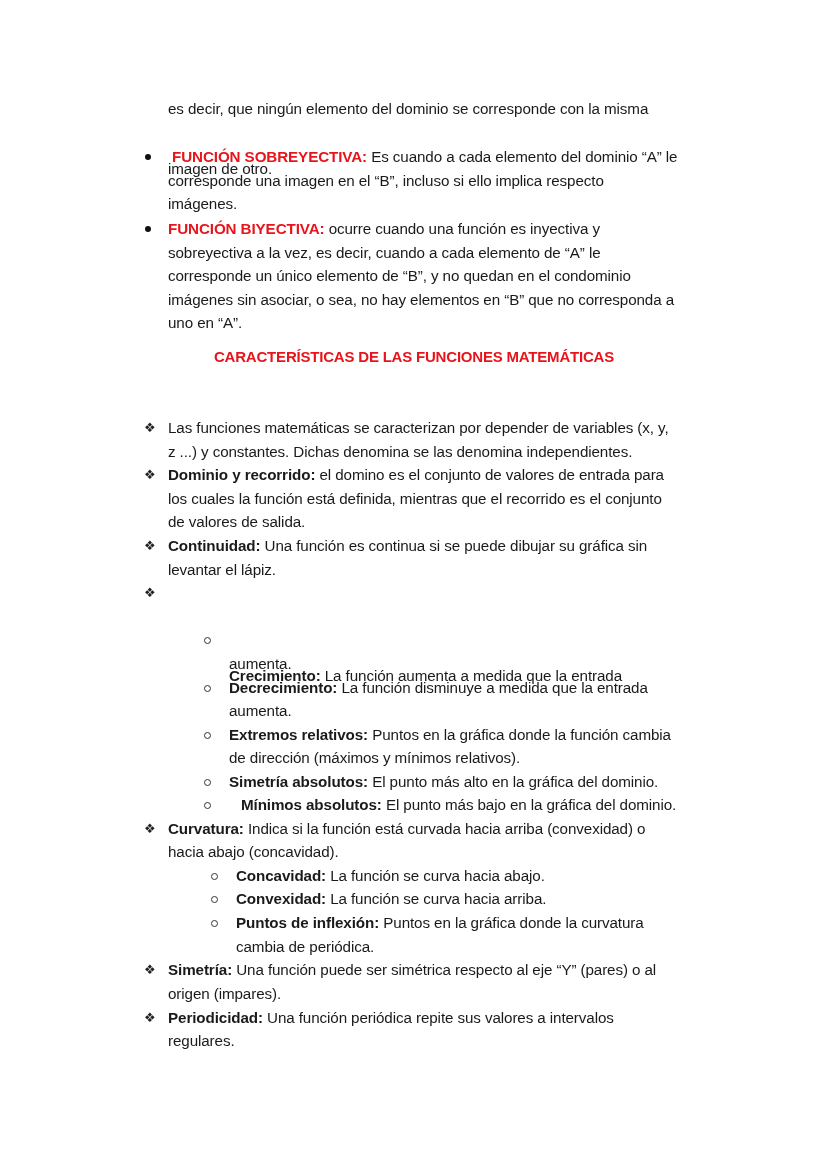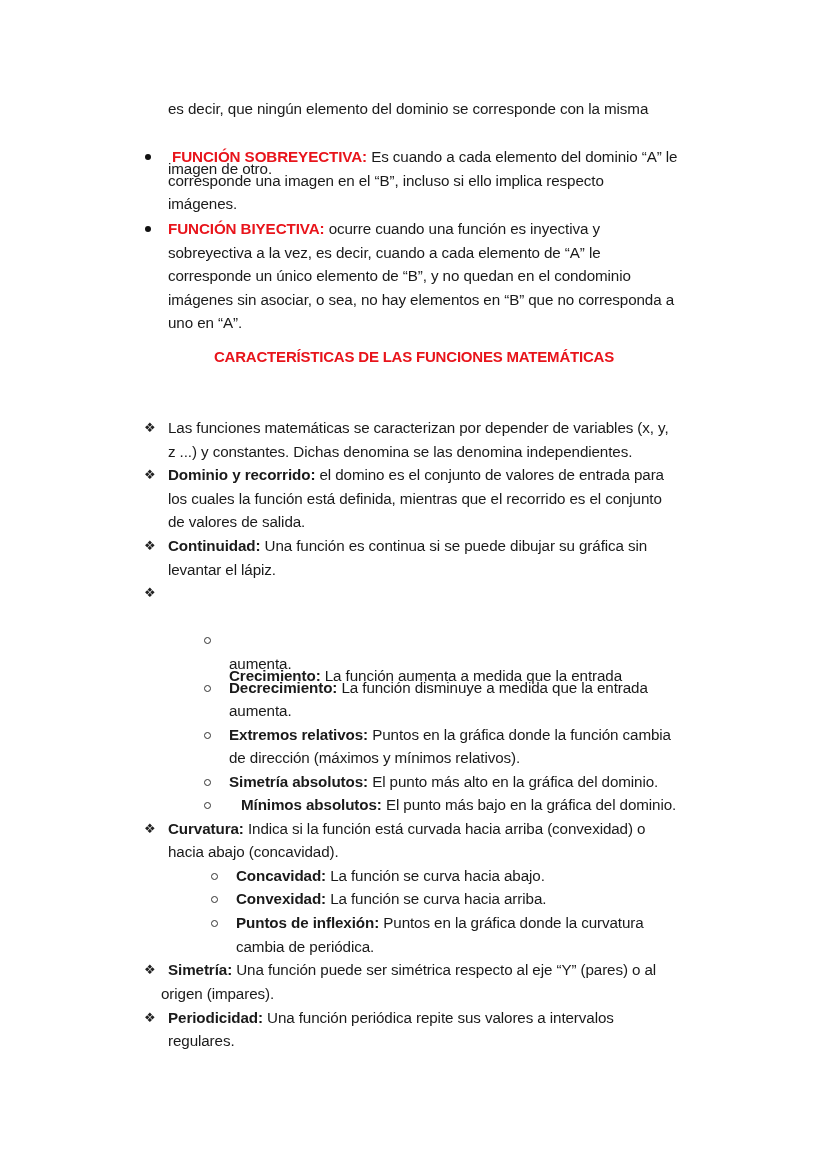--- a/index.html
+++ b/index.html
@@ -107,21 +107,21 @@
   <span class="circle" style="left:211px; top:920px;"></span>
   <div class="line" style="left:236px; top:911px;">
     <span class="b">Puntos de inflexión:</span><span> Puntos en la gráfica donde la curvatura</span>
   </div>
   <div class="line" style="left:236px; top:935px;">cambia de periódica.</div>
 
   <span class="diamond" style="left:144px; top:963px;">❖</span>
   <div class="line" style="left:168px; top:958px;">
     <span class="b">Simetría:</span><span> Una función puede ser simétrica respecto al eje “Y” (pares) o al</span>
   </div>
-  <div class="line" style="left:161px; top:982px;text-align:center;">origen (impares).</div>
+  <div class="line" style="left:168px; top:982px;text-align:center;">origen (impares).</div>
 
   <span class="diamond" style="left:144px; top:1011px;">❖</span>
   <div class="line" style="left:168px; top:1006px;">
     <span class="b">Periodicidad:</span><span> Una función periódica repite sus valores a intervalos</span>
   </div>
   <div class="line" style="left:168px; top:1029px;">regulares.</div>
 
 </div>
 
 </body></html>

